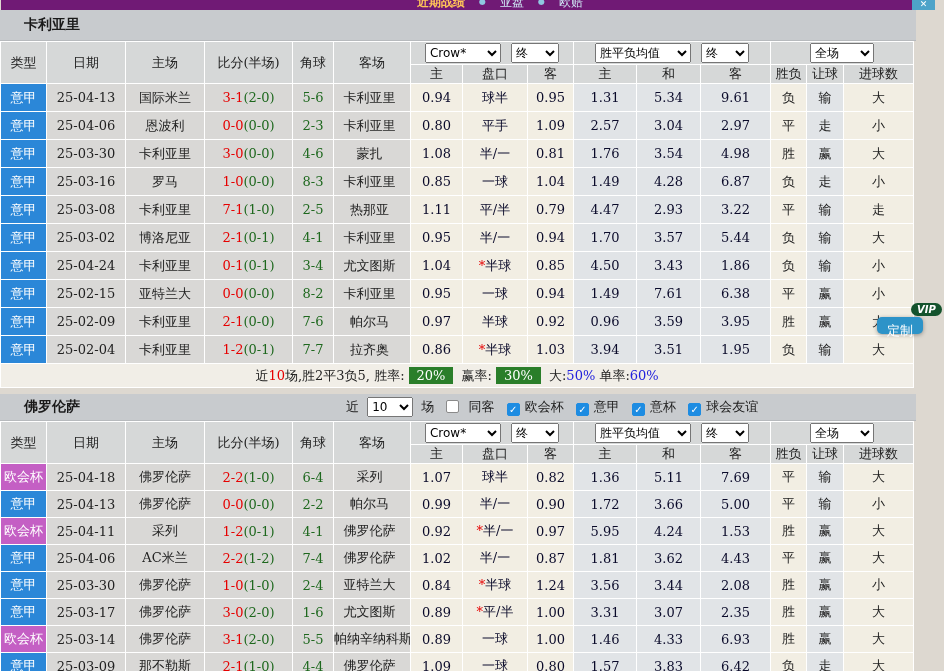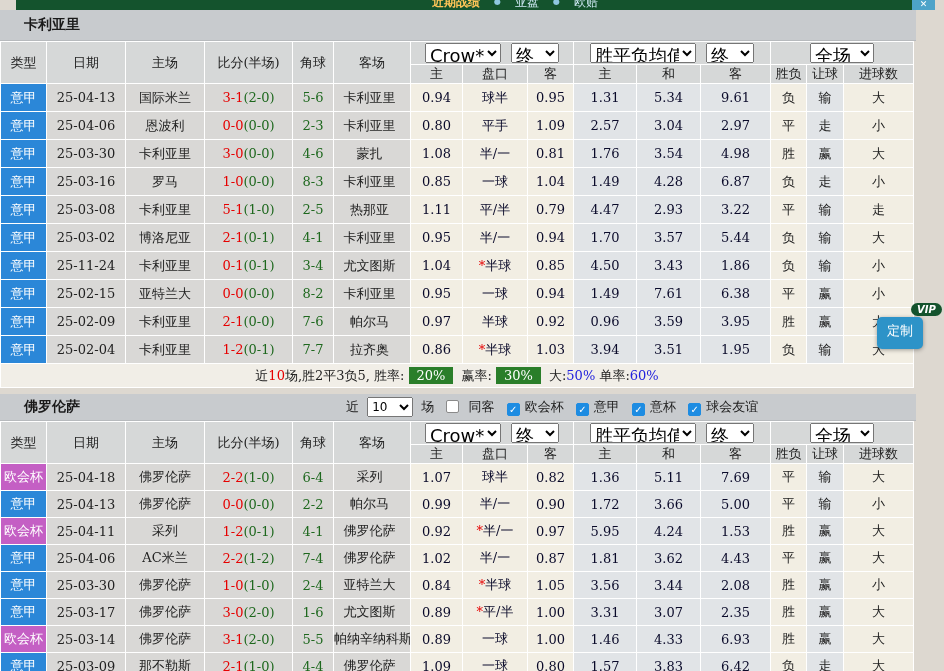--- a/index.html
+++ b/index.html
@@ -4,22 +4,22 @@
 <style>
   html,body{margin:0;padding:0;}
   body{
     width:944px;height:671px;overflow:hidden;position:relative;
     background:#ddd8d0;
     font-family:"DejaVu Serif","Liberation Serif",serif;
     -webkit-font-smoothing:antialiased;
   }
   
   .topbar{
-    position:absolute;left:16px;top:0;width:916px;height:10px;
-    background:#14532d;overflow:hidden;z-index:5;
+    position:absolute;left:1px;top:0;width:916px;height:10px;
+    background:#701a75;overflow:hidden;z-index:5;
   }
   .topbar-tabs{
     position:absolute;left:416px;top:-9px;height:22px;line-height:22px;
     display:flex;gap:14px;font-family:"DejaVu Sans","Liberation Sans",sans-serif;
     font-size:12px;white-space:nowrap;
   }
   .topbar-tabs .tab{color:#cfe9f5;}
   .topbar-tabs .tab.active{color:#ffc558;font-weight:bold;}
   .topbar-tabs .dot{color:#8fc7e0;font-size:8px;}
   .close-btn{
@@ -72,24 +72,24 @@
     border:1px solid #ffffff;text-align:center;padding:0;
     overflow:hidden;white-space:nowrap;color:#222;
   }
   .grid thead th{background:#d6d8d8;font-weight:normal;}
   .drop-row th{height:22px;}
   .sub-row th{height:17px;}
   th.g-asia{background:#efebe0;}
   th.g-eu{background:#e1e4e7;}
   th.g-res{background:#efebe0;}
   .sel{
-    height:20px;font-size:18px;font-family:"DejaVu Sans","Liberation Sans",sans-serif;
+    height:20px;font-size:12px;font-family:"DejaVu Sans","Liberation Sans",sans-serif;
     vertical-align:middle;margin:0 3px;
   }
-  .s-book{width:76px;} .s-fin{width:48px;} .s-avg{width:106px;} .s-scope{width:64px;}
+  .s-book{width:76px;} .s-fin{width:48px;} .s-avg{width:96px;} .s-scope{width:64px;}
   
   .sec0 tbody td{height:27px;}
   .sec1 tbody td{height:26px;}
   td.c-type{color:#fff;font-size:13px;}
   td.t-blue{background:#2b87d8;}
   td.t-purple{background:#c45fc4;}
   td.c-left{background:#d9d8d6;}
   td.c-asia{background:#f2eee3;}
   td.c-eu{background:#e1e4e7;}
   td.c-r1{background:#f2eee3;}
@@ -114,21 +114,21 @@
     background:#f1eee7;height:23px;font-size:13px;color:#222;text-align:center;
   }
   .s-red{color:#e60000;}
   .s-blue{color:#2222dd;}
   .s-badge{
     display:inline-block;background:#2a7e2a;color:#fff;
     padding:1px 8px;margin:0 4px;font-size:13px;
   }
   
   .vip-btn{
-    position:absolute;left:877px;top:317px;width:46px;height:32px;z-index:20;
+    position:absolute;left:877px;top:317px;width:46px;height:17px;z-index:20;
     background:#2d93c8;border-radius:5px;color:#fff;text-align:center;
     line-height:28px;font-size:13px;cursor:pointer;
     box-shadow:0 1px 4px rgba(0,0,0,.35);
     font-family:"DejaVu Sans",sans-serif;
   }
   .vip-badge{
     position:absolute;left:911px;top:303px;z-index:21;
     background:#14532d;color:#fff;font-size:10px;font-weight:bold;font-style:italic;
     padding:1px 6px;border-radius:8px;
     font-family:"DejaVu Sans",sans-serif;
@@ -273,21 +273,21 @@
     <td class="c-eu num">6.87</td>
     <td class="c-r1 res res-green">负</td>
     <td class="c-r2 res res-blue">走</td>
     <td class="c-r1 res res-green">小</td>
   </tr>
 
   <tr>
     <td class="c-type t-blue">意甲</td>
     <td class="c-left c-date">25-03-08</td>
     <td class="c-left c-home team-green">卡利亚里</td>
-    <td class="c-left c-score"><span class="ft">5-1</span><span class="ht">(1-0)</span></td>
+    <td class="c-left c-score"><span class="ft">7-1</span><span class="ht">(1-0)</span></td>
     <td class="c-left c-corner">2-5</td>
     <td class="c-left c-away"><span class="away-n">热那亚</span><span class="sup-badge" hidden=""></span></td>
     <td class="c-asia num">1.11</td>
     <td class="c-asia c-hcp"><span class="hcp-t">平/半</span></td>
     <td class="c-asia num">0.79</td>
     <td class="c-eu num">4.47</td>
     <td class="c-eu num">2.93</td>
     <td class="c-eu num">3.22</td>
     <td class="c-r1 res res-blue">平</td>
     <td class="c-r2 res res-green">输</td>
@@ -307,21 +307,21 @@
     <td class="c-eu num">1.70</td>
     <td class="c-eu num">3.57</td>
     <td class="c-eu num">5.44</td>
     <td class="c-r1 res res-green">负</td>
     <td class="c-r2 res res-green">输</td>
     <td class="c-r1 res res-red">大</td>
   </tr>
 
   <tr>
     <td class="c-type t-blue">意甲</td>
-    <td class="c-left c-date">25-11-24</td>
+    <td class="c-left c-date">25-04-24</td>
     <td class="c-left c-home team-green">卡利亚里</td>
     <td class="c-left c-score"><span class="ft">0-1</span><span class="ht">(0-1)</span></td>
     <td class="c-left c-corner">3-4</td>
     <td class="c-left c-away"><span class="away-n">尤文图斯</span><span class="sup-badge" hidden=""></span></td>
     <td class="c-asia num">1.04</td>
     <td class="c-asia c-hcp"><span class="star">*</span><span class="hcp-t">半球</span></td>
     <td class="c-asia num">0.85</td>
     <td class="c-eu num">4.50</td>
     <td class="c-eu num">3.43</td>
     <td class="c-eu num">1.86</td>
@@ -539,21 +539,21 @@
 
   <tr>
     <td class="c-type t-blue">意甲</td>
     <td class="c-left c-date">25-03-30</td>
     <td class="c-left c-home team-green">佛罗伦萨</td>
     <td class="c-left c-score"><span class="ft">1-0</span><span class="ht">(1-0)</span></td>
     <td class="c-left c-corner">2-4</td>
     <td class="c-left c-away"><span class="away-n">亚特兰大</span><span class="sup-badge" hidden=""></span></td>
     <td class="c-asia num">0.84</td>
     <td class="c-asia c-hcp"><span class="star">*</span><span class="hcp-t">半球</span></td>
-    <td class="c-asia num">1.05</td>
+    <td class="c-asia num">1.24</td>
     <td class="c-eu num">3.56</td>
     <td class="c-eu num">3.44</td>
     <td class="c-eu num">2.08</td>
     <td class="c-r1 res res-red">胜</td>
     <td class="c-r2 res res-red">赢</td>
     <td class="c-r1 res res-green">小</td>
   </tr>
 
   <tr>
     <td class="c-type t-blue">意甲</td>

